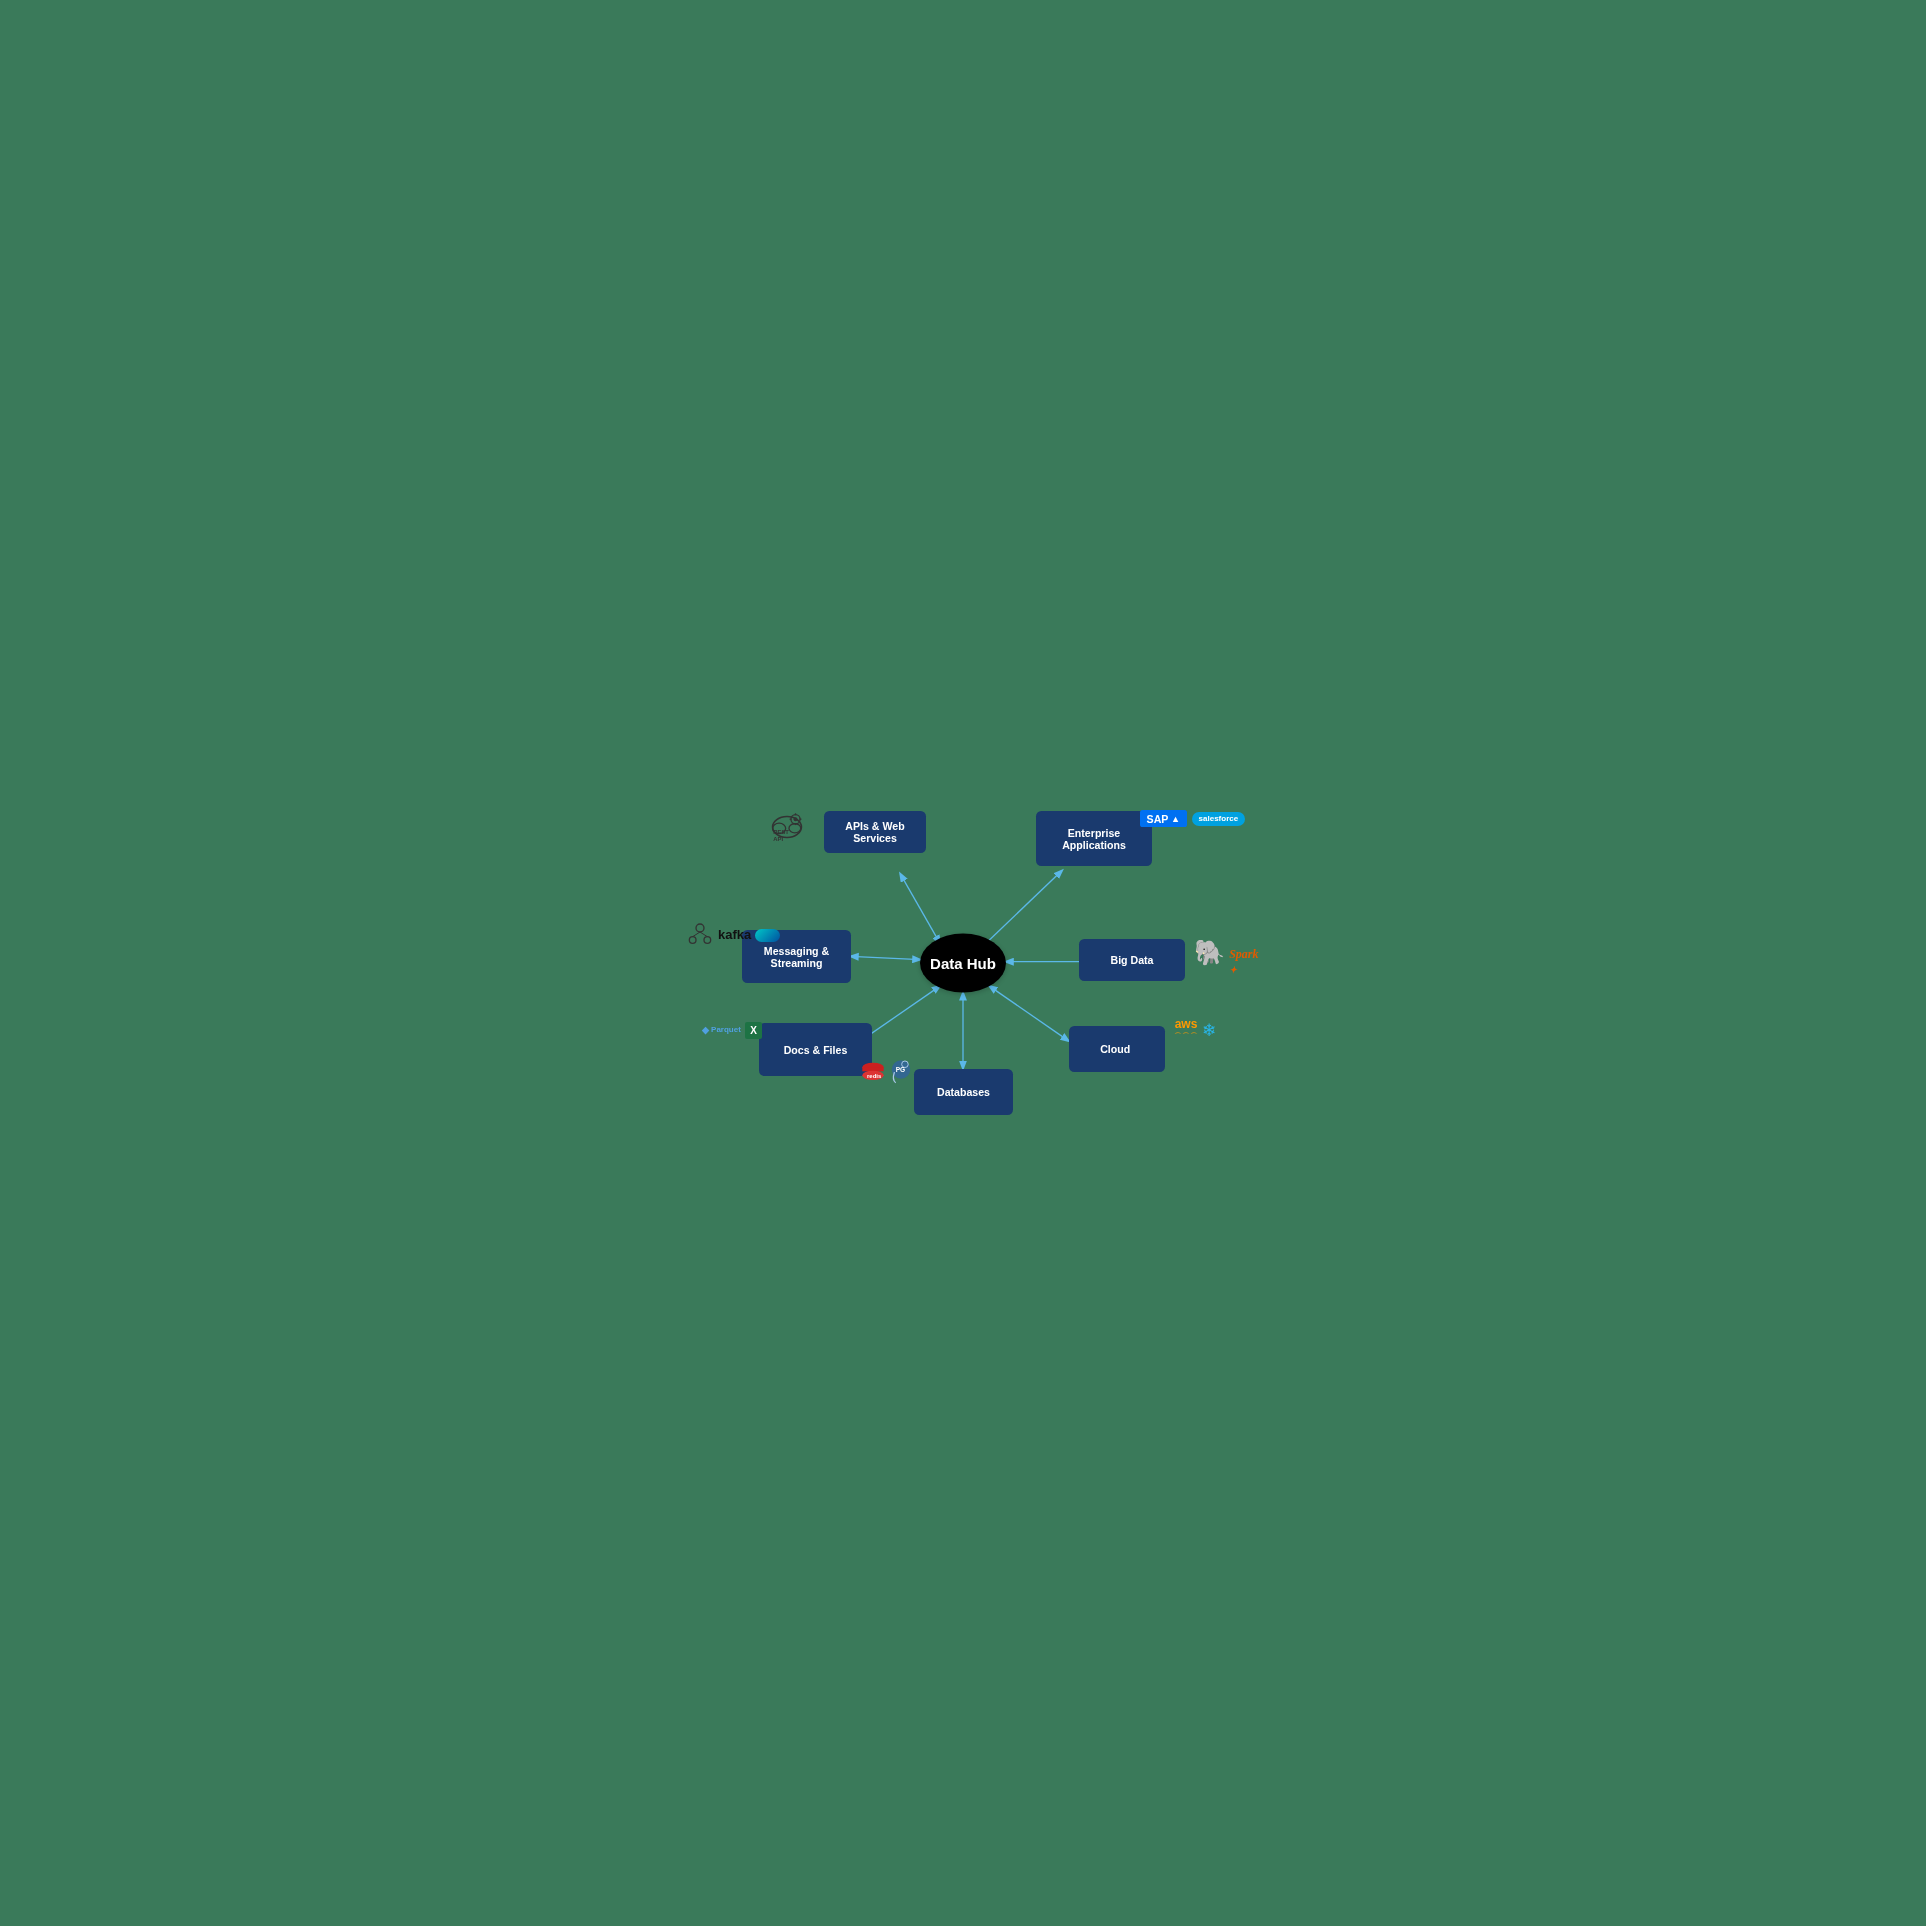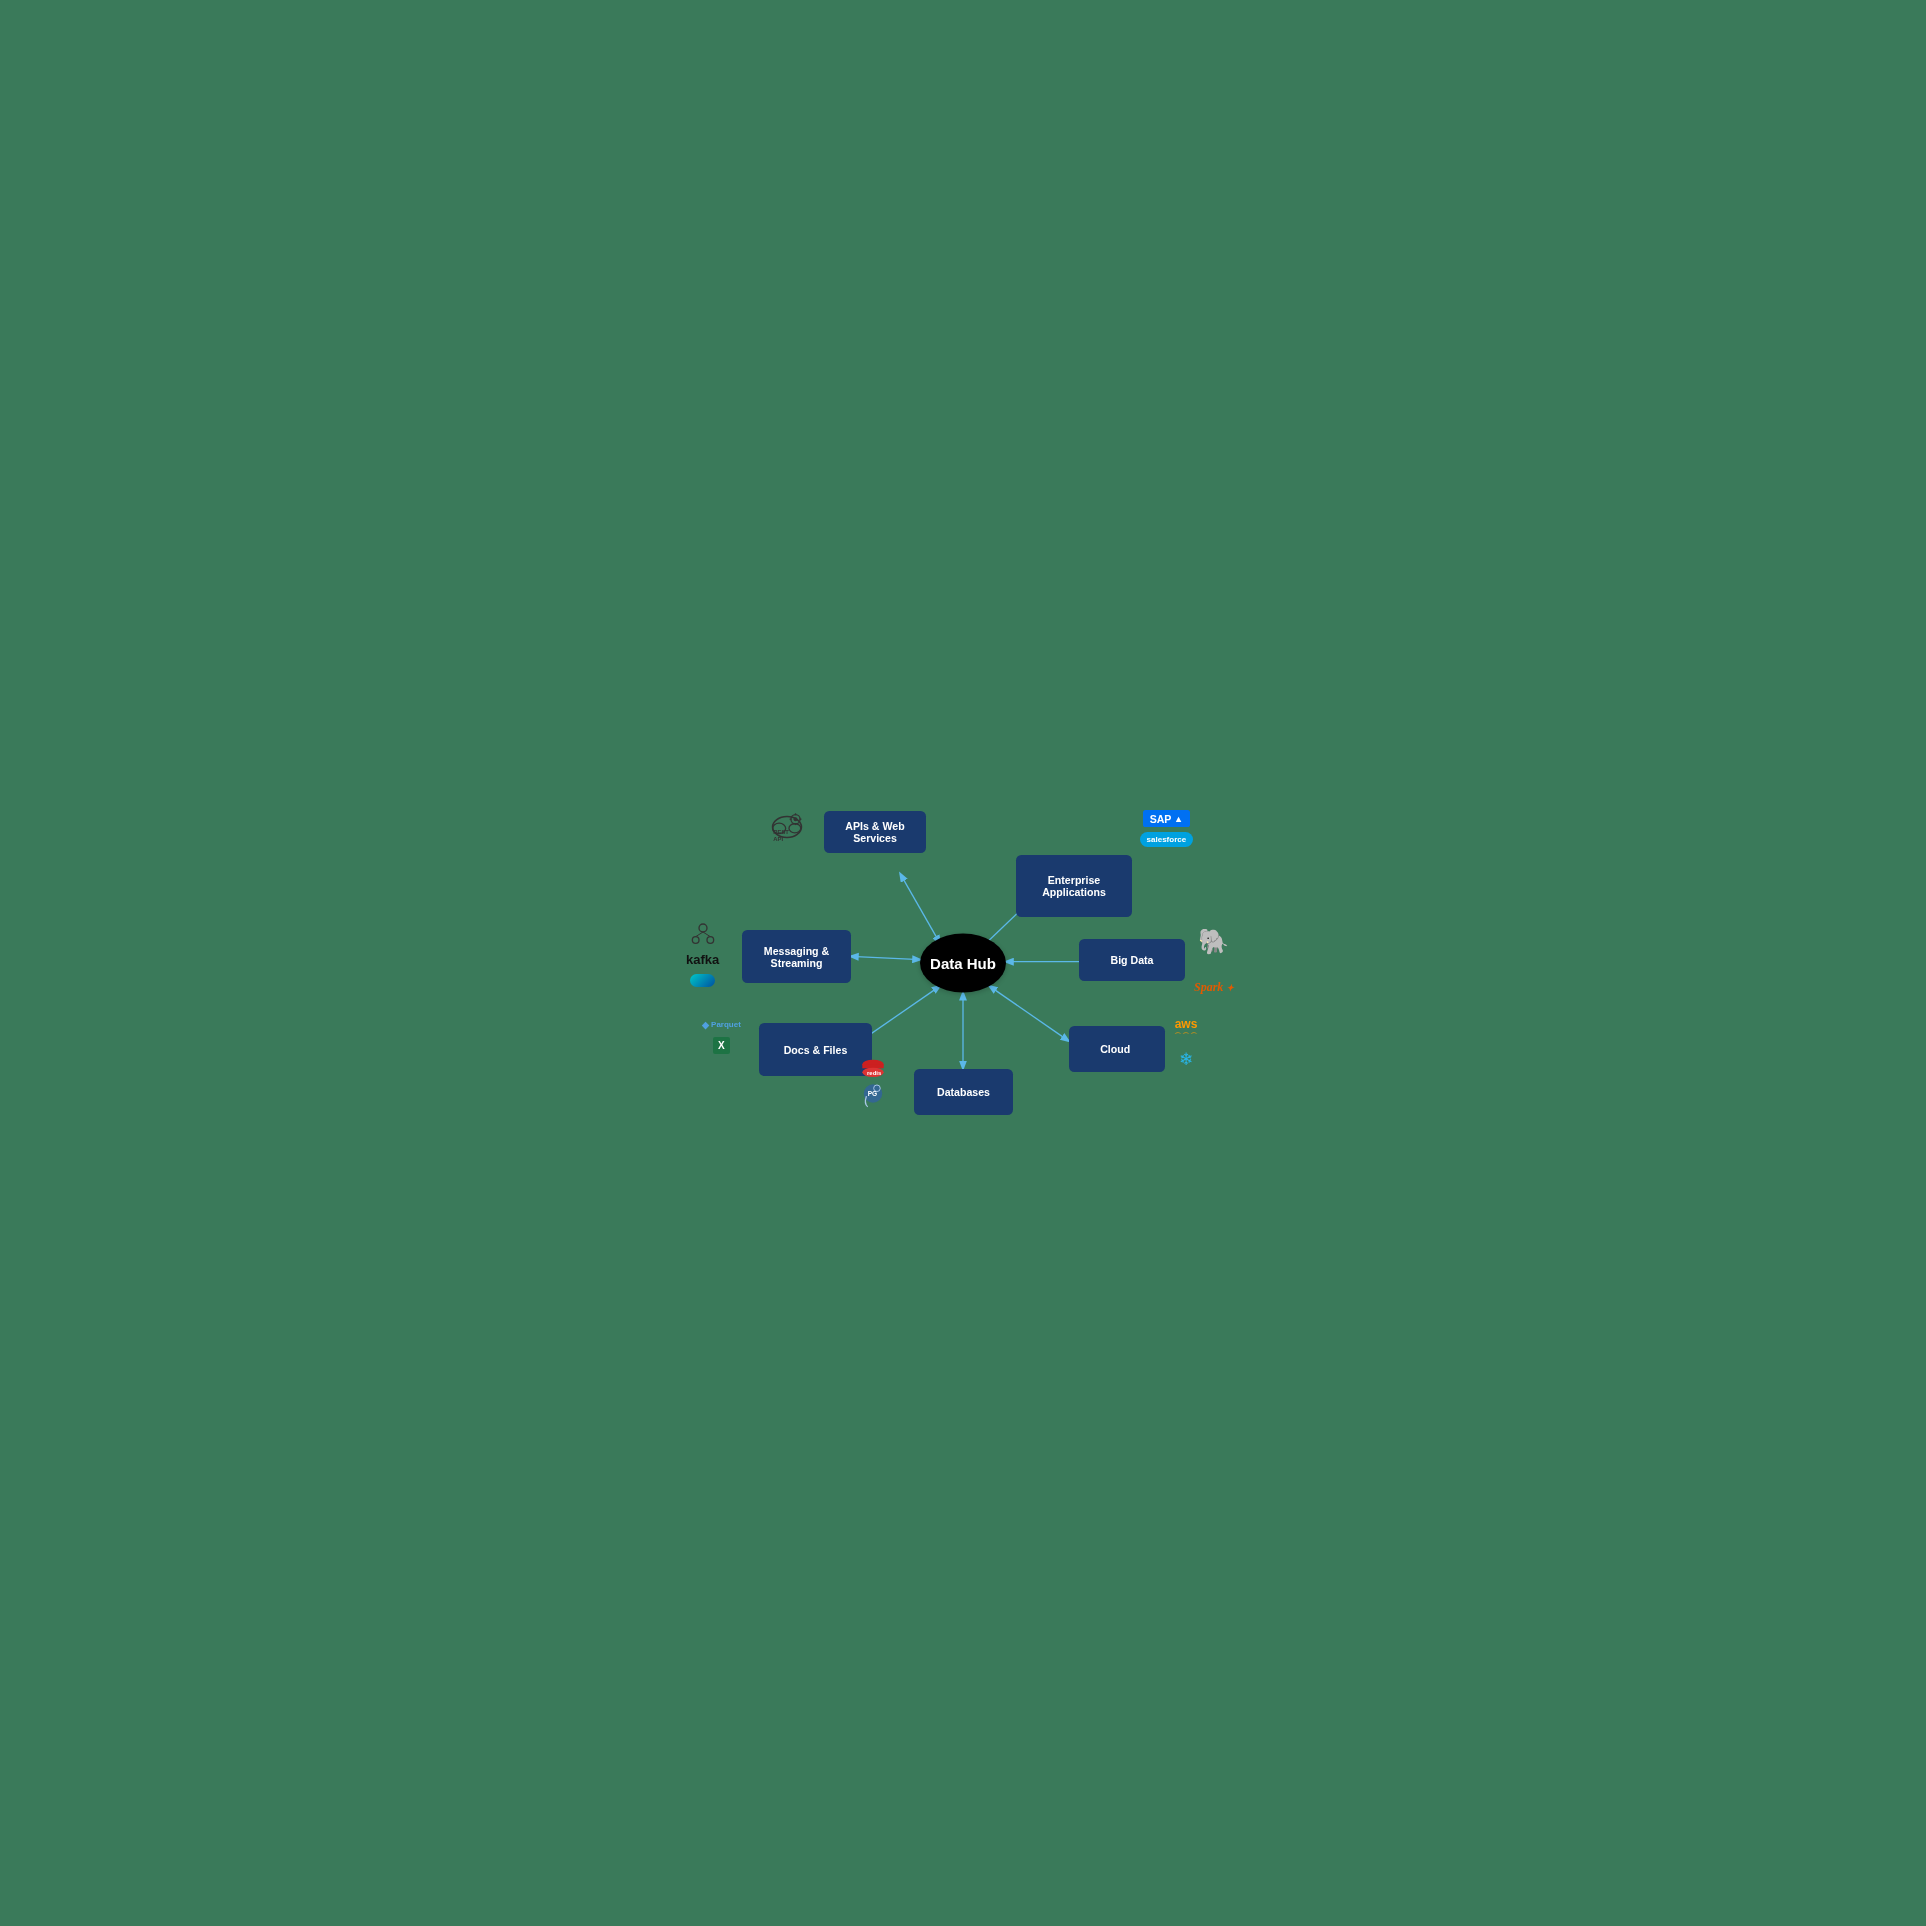--- a/index.html
+++ b/index.html
@@ -47,21 +47,21 @@
       justify-content: center;
       text-align: center;
       font-weight: bold;
       font-size: 10.6px;
       padding: 8px 10.6px;
       z-index: 10;
     }
     .icon-cluster {
       position: absolute;
       display: flex;
-      flex-direction: column;
+      flex-direction: row;
       align-items: center;
       gap: 4px;
       z-index: 10;
     }
     svg.arrows {
       position: absolute;
       top: 0; left: 0;
       width: 100%;
       height: 100%;
       pointer-events: none;
@@ -120,21 +120,21 @@
       <line x1="42" y1="5" x2="42" y2="8" stroke="#333" stroke-width="2"></line>
       <line x1="42" y1="20" x2="42" y2="23" stroke="#333" stroke-width="2"></line>
       <line x1="33" y1="14" x2="36" y2="14" stroke="#333" stroke-width="2"></line>
       <line x1="48" y1="14" x2="51" y2="14" stroke="#333" stroke-width="2"></line>
 
       <text x="8" y="36" fill="#333" font-size="9" font-weight="bold">REST</text>
       <text x="8" y="47" fill="#333" font-size="9" font-weight="bold">API</text>
     </svg>
   </div>
 
-  <div class="node" style="width:116px;height:62px;left:350px;top:79px;margin-top:44px;">
+  <div class="node" style="width:116px;height:55px;left:370px;top:79px;">
     <span>Enterprise
 Applications</span>
   </div>
 
   <div class="icon-cluster" style="left:474px;top:78px;gap:5.3px;">
 
     <div style="background:#0070f2;color:white;font-weight:bold;font-size:10.6px;padding:2.6px 6.6px;border-radius:2.6px;display:flex;align-items:center;gap:1.3px;">
       <span>SAP</span>
       <span style="color:#ffffff;font-size:9.2px;margin-left:1.3px;">▲</span>
     </div>

